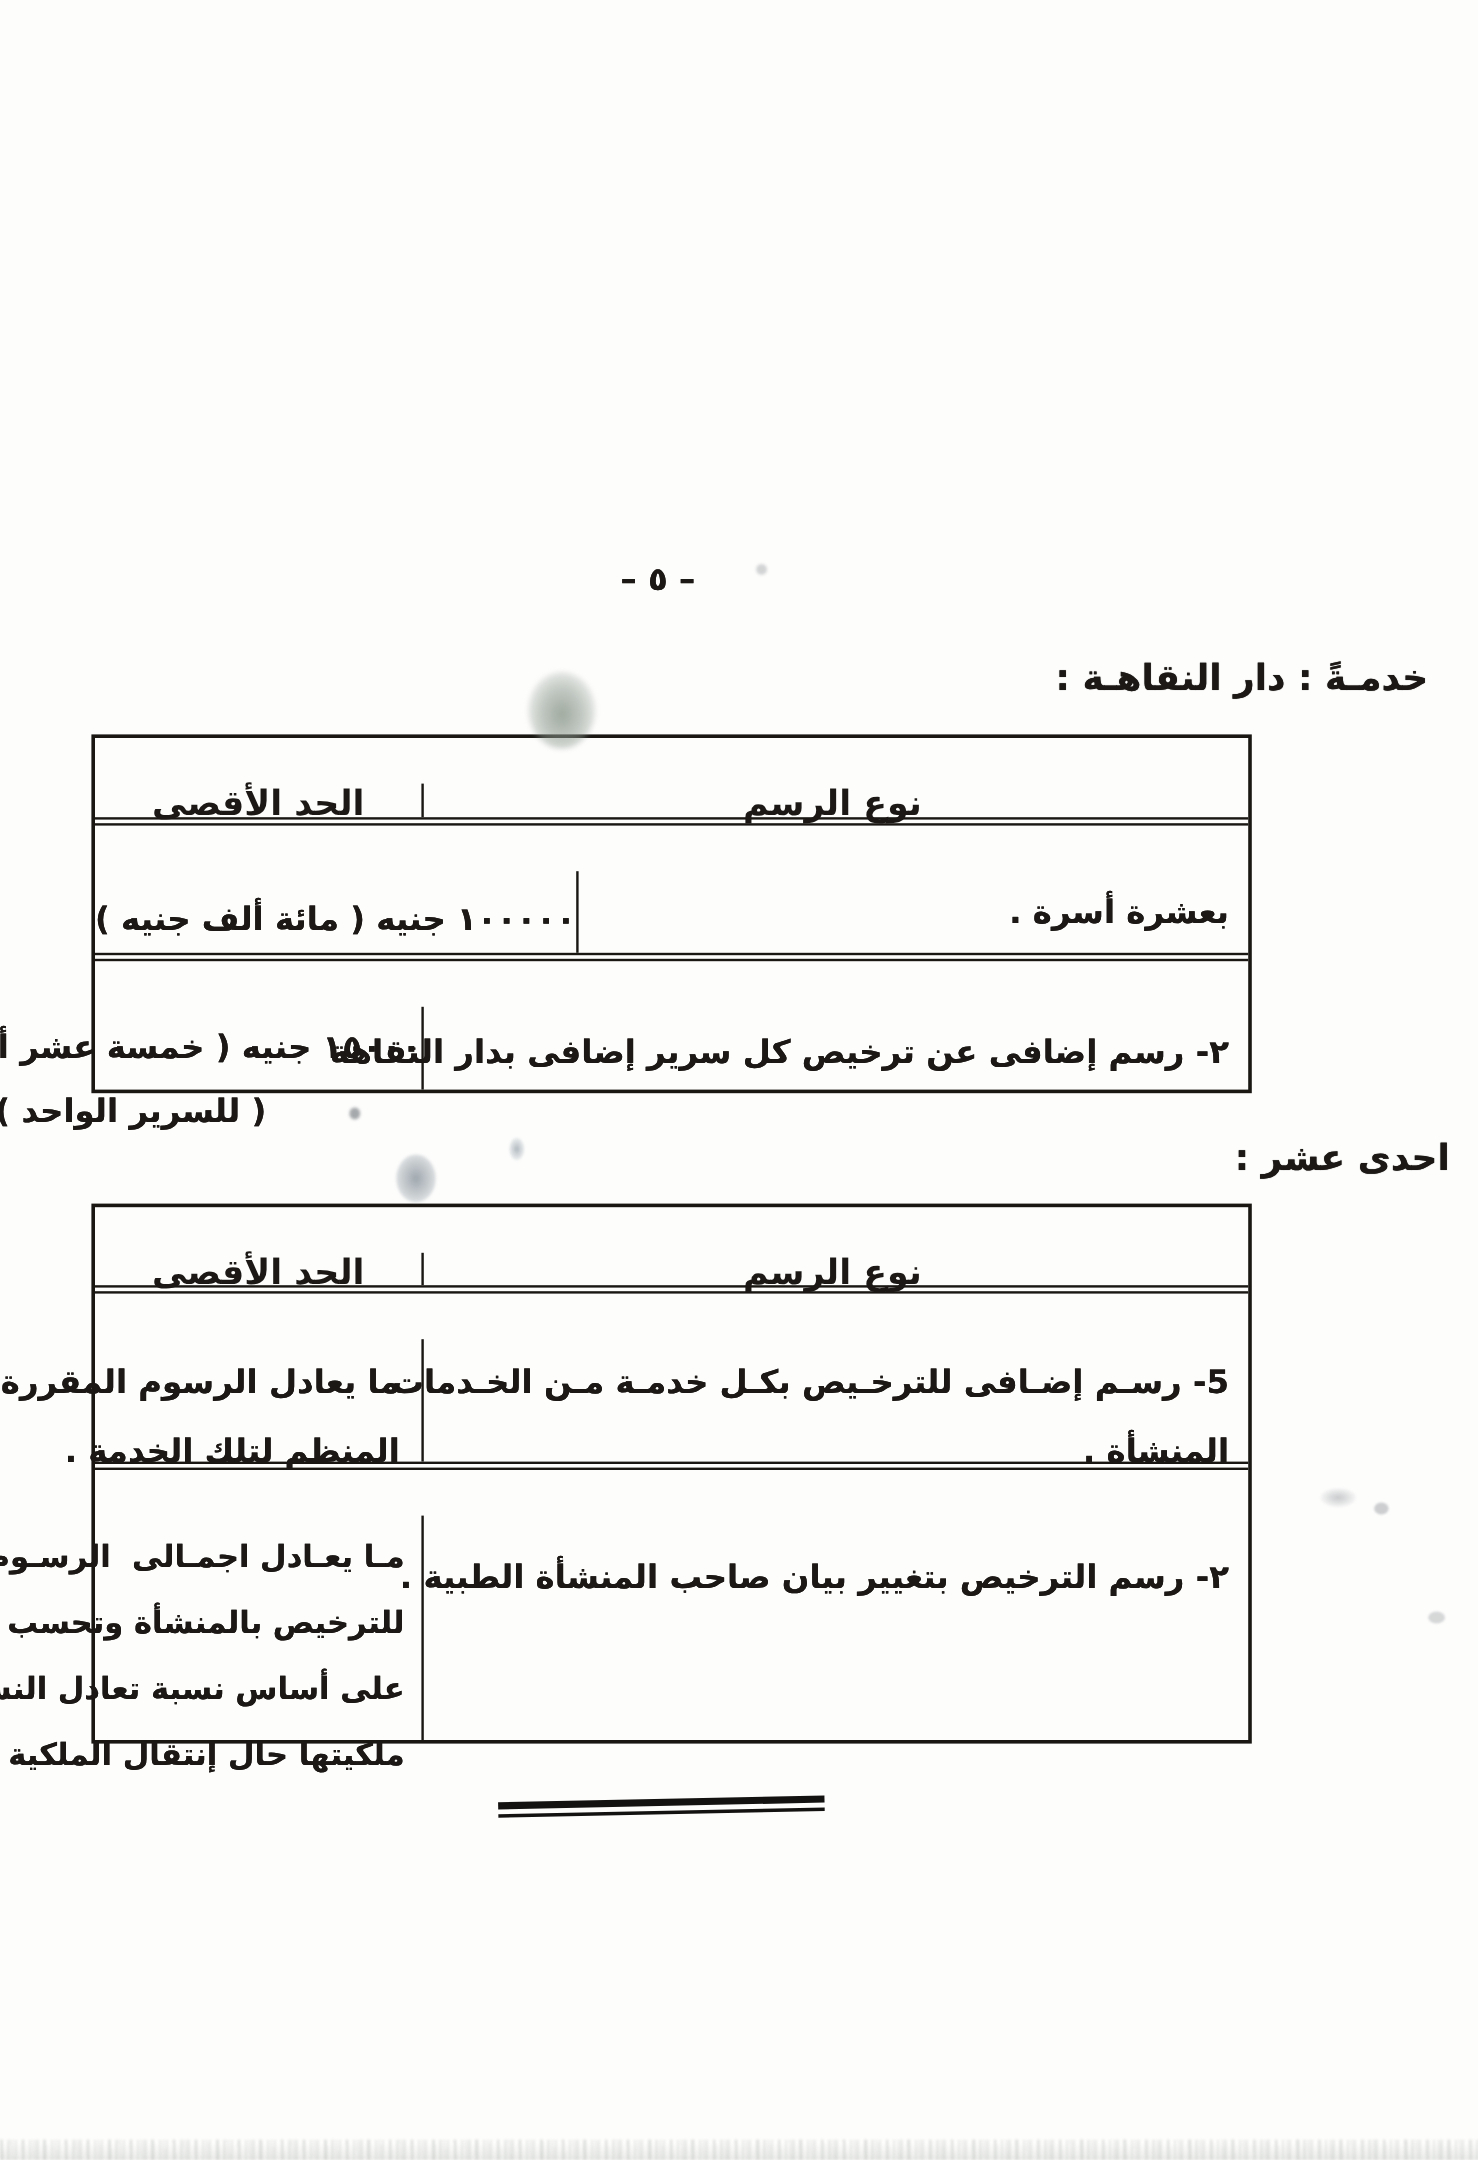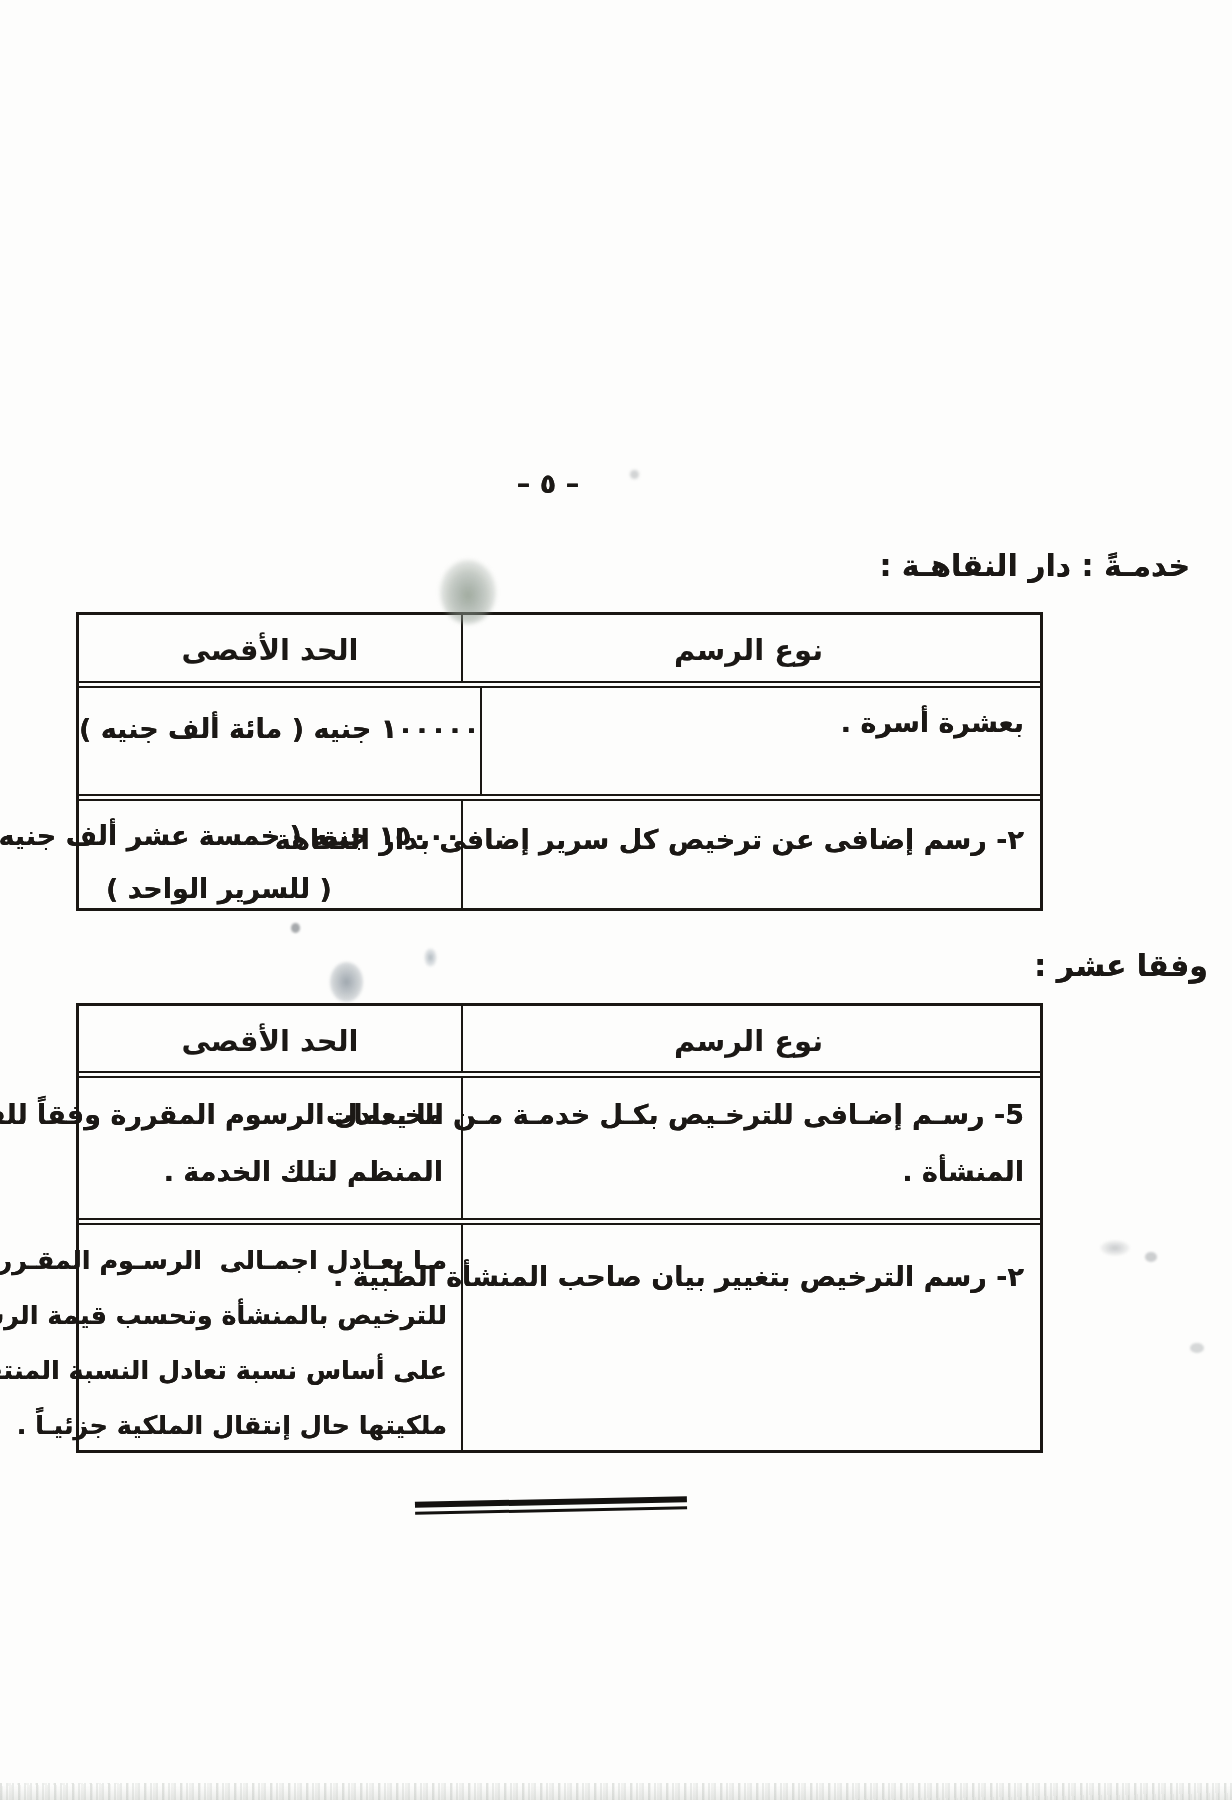--- a/index.html
+++ b/index.html
@@ -26,22 +26,22 @@
 
   
   .fee-table {
     position:absolute; left:76px; width:967px;
     border:3px solid #1a1713; background:transparent;
   }
   .table-1 { top:612px; }
   .table-2 { top:1003px; }
   .trow, .thead { display:flex; width:100%; }
   .trow { border-top:7px double #1a1713; }
-  .cell { position:relative; }
-  .fee-col { width:577px; padding:6px 16px 0 10px; }
+  .cell { position:relative;margin-top:38px; }
+  .fee-col { width:687px; padding:6px 16px 0 10px; }
   .max-col { flex:1; border-inline-start:2.5px solid #1a1713; }
   .thead .cell {
     display:flex; align-items:center; justify-content:center;
     font-size:29px; font-weight:700; padding-top:4px;
   }
   .t1-head { height:66px; }
   .t2-head { height:65px; }
   .t1-r1 { height:113px; }
   .t1-r2 { height:114px; }
   .t2-r1 { height:147px; }
@@ -127,21 +127,21 @@
       <div class="cell fee-col">
         <div class="line">٢- رسم إضافى عن ترخيص كل سرير إضافى بدار النقاهة</div>
       </div>
       <div class="cell max-col">
         <div class="line">١٥٠٠٠ جنيه ( خمسة عشر ألف جنيه )</div>
         <div class="line">( للسرير الواحد )</div>
       </div>
     </div>
   </div>
 
-  <div class="heading heading-2">وفقا عشر :</div>
+  <div class="heading heading-2">احدى عشر :</div>
 
   <div class="fee-table table-2">
     <div class="thead t2-head">
       <div class="cell fee-col">نوع الرسم</div>
       <div class="cell max-col">الحد الأقصى</div>
     </div>
     <div class="trow t2-r1">
       <div class="cell fee-col">
         <div class="line">5- رسـم إضـافى للترخـيص بكـل خدمـة مـن الخـدمات</div>
         <div class="line">المنشأة .</div>

